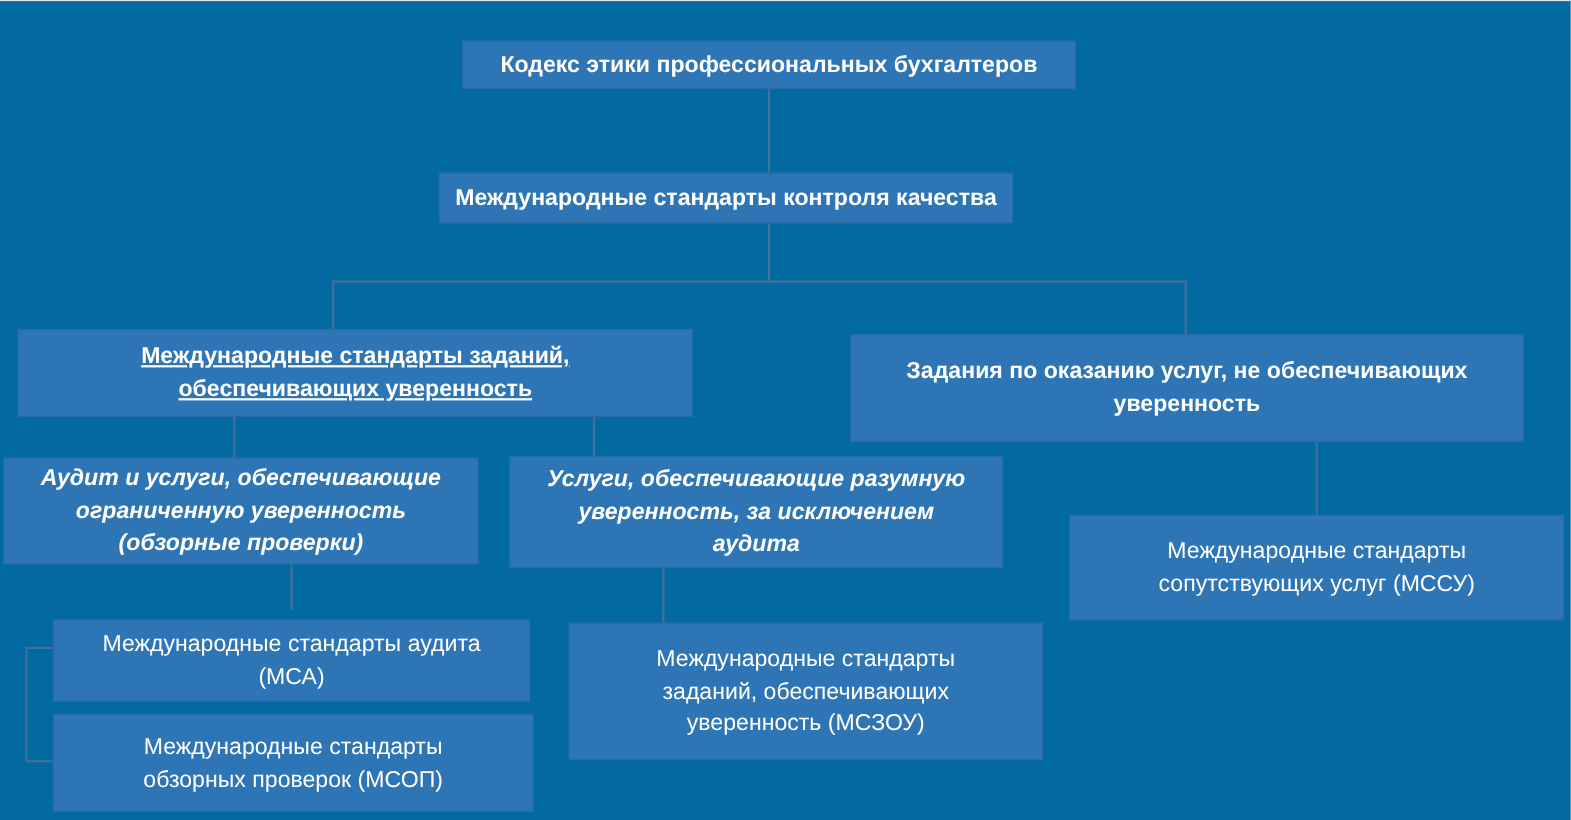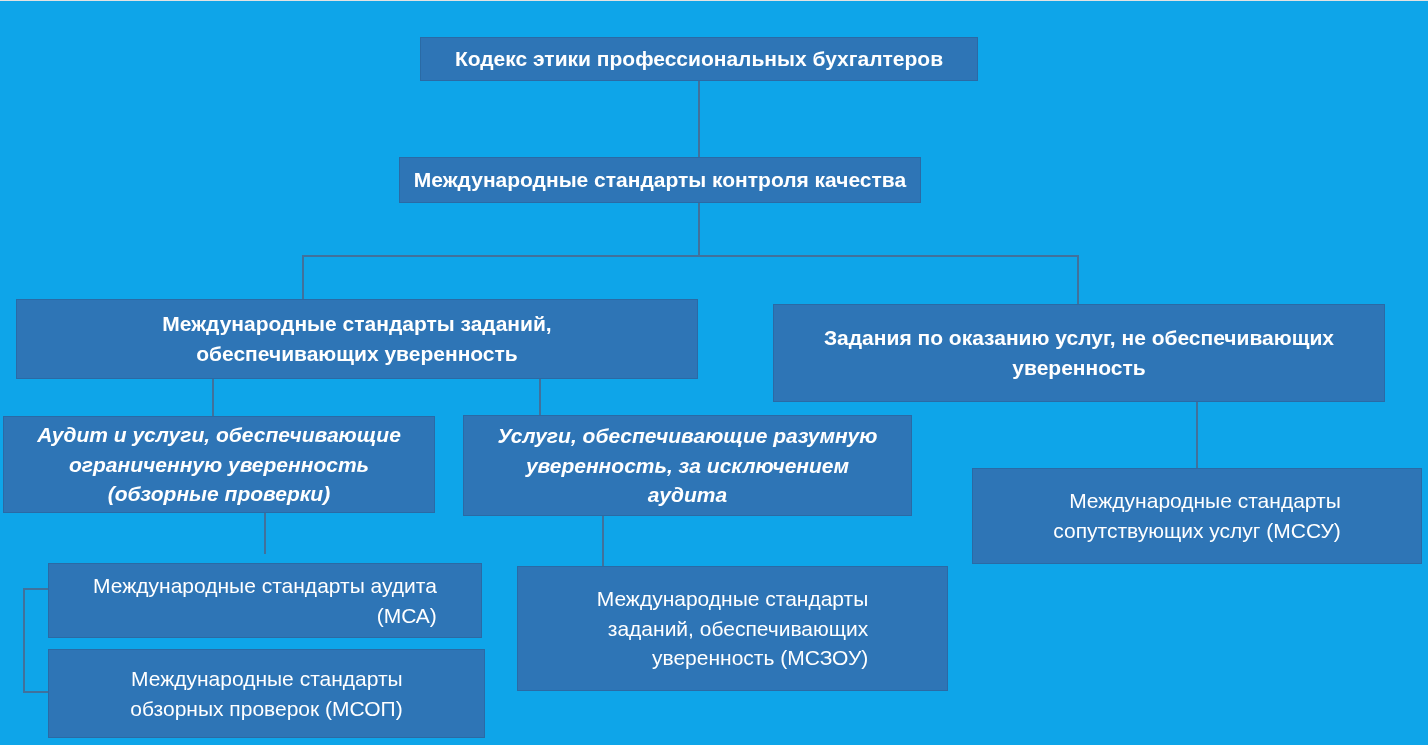--- a/index.html
+++ b/index.html
@@ -5,50 +5,50 @@
   html, body {
     margin: 0;
     padding: 0;
     background: #ffffff;
     font-family: "Liberation Sans", "DejaVu Sans", sans-serif;
   }
   .canvas {
     position: relative;
     width: 1428px;
     height: 745px;
-    background: #0ea5e9;
+    background: #0369a1;
     overflow: hidden;
     border-top: 1px solid #e2e2e2;
   }
   .node {
     position: absolute;
     box-sizing: border-box;
     background: #2E75B6;
     border: 1px solid #2a6aa5;
     color: #ffffff;
     display: flex;
     align-items: center;
     justify-content: center;
     text-align: center;
     font-size: 21px;
     line-height: 1.42;
     white-space: pre-line;
     padding: 2px 10px;
   }
   .node.bold { font-weight: 700; }
   .node.italic { font-weight: 700; font-style: italic; }
-  .node.regular { font-weight: 400; text-align: right; }
+  .node.regular { font-weight: 400; }
   .line {
     position: absolute;
     background: #41719C;
   }
   
   #n-kodeks   { left: 420px; top: 36px;  width: 558px; height: 44px; }
   #n-mskk     { left: 399px; top: 156px; width: 522px; height: 46px; }
-  #n-msz      { left: 16px;  top: 298px; width: 682px; height: 80px; }
+  #n-msz      { left: 16px;  top: 298px; width: 614px; height: 80px; text-decoration: underline; }
   #n-zadaniya { left: 773px; top: 303px; width: 612px; height: 98px; }
   #n-audit    { left: 3px;   top: 415px; width: 432px; height: 97px; }
   #n-uslugi   { left: 463px; top: 414px; width: 449px; height: 101px; }
   #n-mssu     { left: 972px; top: 467px; width: 450px; height: 96px; }
   #n-msa      { left: 48px;  top: 552px; width: 434px; height: 75px; margin-top: 10px; }
   #n-msop     { left: 48px;  top: 648px; width: 437px; height: 89px; }
   #n-mszou    { left: 517px; top: 565px; width: 431px; height: 125px; }
 </style>
 </head>
 <body>

